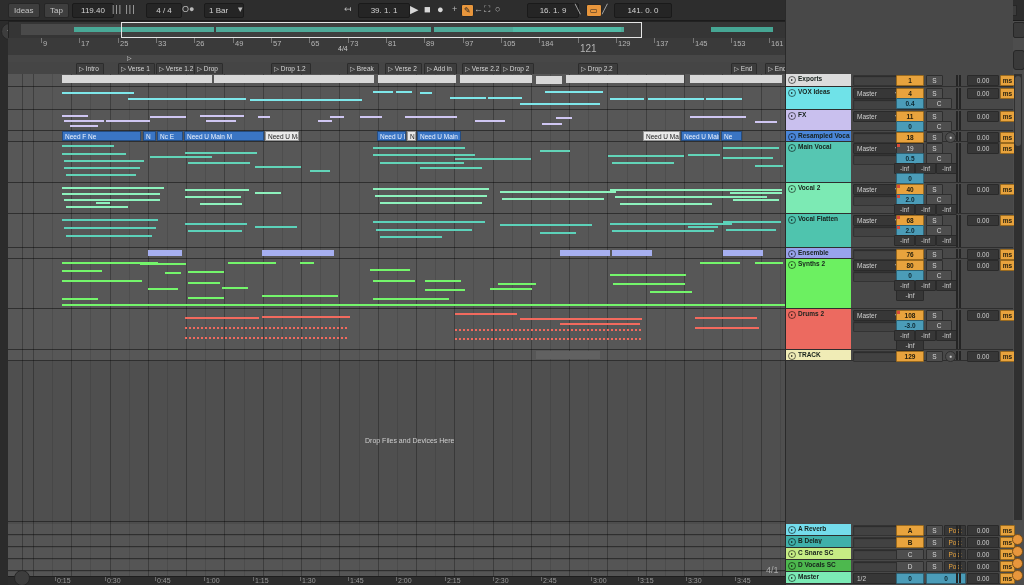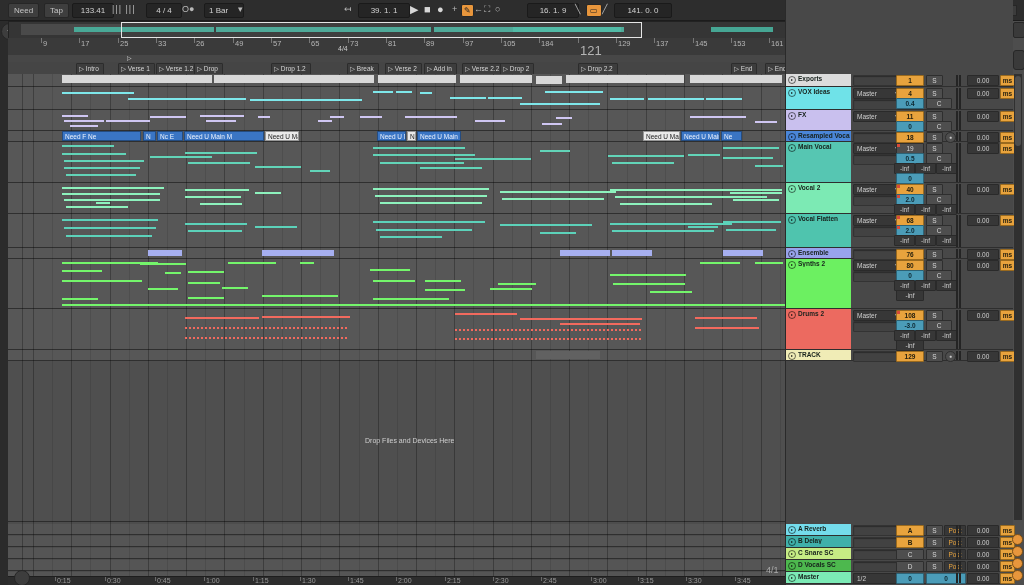--- a/index.html
+++ b/index.html
@@ -23,23 +23,23 @@
   .gray{background:#4e4e4e;color:#d8d8d8;border:1px solid #2e2e2e;}
   .flag{position:absolute;top:1px;height:10px;line-height:10px;background:#3d3d3d;border:1px solid #2c2c2c;
         color:#d6d6d6;font-size:6.5px;padding:0 4px 0 2px;border-radius:1px;white-space:nowrap;}
 </style>
 </head>
 <body>
 
 <div id="root">
 
   <div id="toolbar">
-    <div class="tbtn" style="left:8px;">Need</div>
+    <div class="tbtn" style="left:8px;">Ideas</div>
     <div class="tbtn" style="left:44px;">Tap</div>
-    <div class="tfield" style="left:72px;width:32px;text-align:center;">133.41</div>
+    <div class="tfield" style="left:72px;width:32px;text-align:center;">119.40</div>
     <div class="ticon" style="left:112px;letter-spacing:1px;">||| |||</div>
     <div class="tfield" style="left:146px;width:26px;text-align:center;">4 / 4</div>
     <div class="ticon" style="left:182px;">O●</div>
     <div class="tfield" style="left:204px;width:30px;">1 Bar</div>
     <div class="ticon" style="left:238px;">▾</div>
 
     <div class="ticon" style="left:344px;">↤</div>
     <div class="tfield" style="left:358px;width:42px;text-align:center;">39.  1.  1</div>
     <div class="ticon" style="left:410px;font-size:11px;color:#d8d8d8;">▶</div>
     <div class="ticon" style="left:424px;font-size:11px;color:#d8d8d8;">■</div>
@@ -105,21 +105,21 @@
       <div style="position: absolute; left: 380px; top: 1px; font-size: 7.5px; color: rgb(180, 180, 180);">81</div>
       <div style="position: absolute; left: 416px; top: 0px; width: 1px; height: 5px; background: rgb(119, 119, 119);"></div>
       <div style="position: absolute; left: 418px; top: 1px; font-size: 7.5px; color: rgb(180, 180, 180);">89</div>
       <div style="position: absolute; left: 455px; top: 0px; width: 1px; height: 5px; background: rgb(119, 119, 119);"></div>
       <div style="position: absolute; left: 457px; top: 1px; font-size: 7.5px; color: rgb(180, 180, 180);">97</div>
       <div style="position: absolute; left: 493px; top: 0px; width: 1px; height: 5px; background: rgb(119, 119, 119);"></div>
       <div style="position: absolute; left: 495px; top: 1px; font-size: 7.5px; color: rgb(180, 180, 180);">105</div>
       <div style="position: absolute; left: 531px; top: 0px; width: 1px; height: 5px; background: rgb(119, 119, 119);"></div>
       <div style="position: absolute; left: 533px; top: 1px; font-size: 7.5px; color: rgb(180, 180, 180);">184</div>
       <div style="position: absolute; left: 570px; top: 0px; width: 1px; height: 5px; background: rgb(119, 119, 119);"></div>
-      <div style="position: absolute; left: 572px; top: 5px; font-size: 13px; color: rgb(180, 180, 180);">121</div>
+      <div style="position: absolute; left: 572px; top: 5px; font-size: 10px; color: rgb(180, 180, 180);">121</div>
       <div style="position: absolute; left: 608px; top: 0px; width: 1px; height: 5px; background: rgb(119, 119, 119);"></div>
       <div style="position: absolute; left: 610px; top: 1px; font-size: 7.5px; color: rgb(180, 180, 180);">129</div>
       <div style="position: absolute; left: 646px; top: 0px; width: 1px; height: 5px; background: rgb(119, 119, 119);"></div>
       <div style="position: absolute; left: 648px; top: 1px; font-size: 7.5px; color: rgb(180, 180, 180);">137</div>
       <div style="position: absolute; left: 685px; top: 0px; width: 1px; height: 5px; background: rgb(119, 119, 119);"></div>
       <div style="position: absolute; left: 687px; top: 1px; font-size: 7.5px; color: rgb(180, 180, 180);">145</div>
       <div style="position: absolute; left: 723px; top: 0px; width: 1px; height: 5px; background: rgb(119, 119, 119);"></div>
       <div style="position: absolute; left: 725px; top: 1px; font-size: 7.5px; color: rgb(180, 180, 180);">153</div>
       <div style="position: absolute; left: 761px; top: 0px; width: 1px; height: 5px; background: rgb(119, 119, 119);"></div>
       <div style="position: absolute; left: 763px; top: 1px; font-size: 7.5px; color: rgb(180, 180, 180);">161</div>

